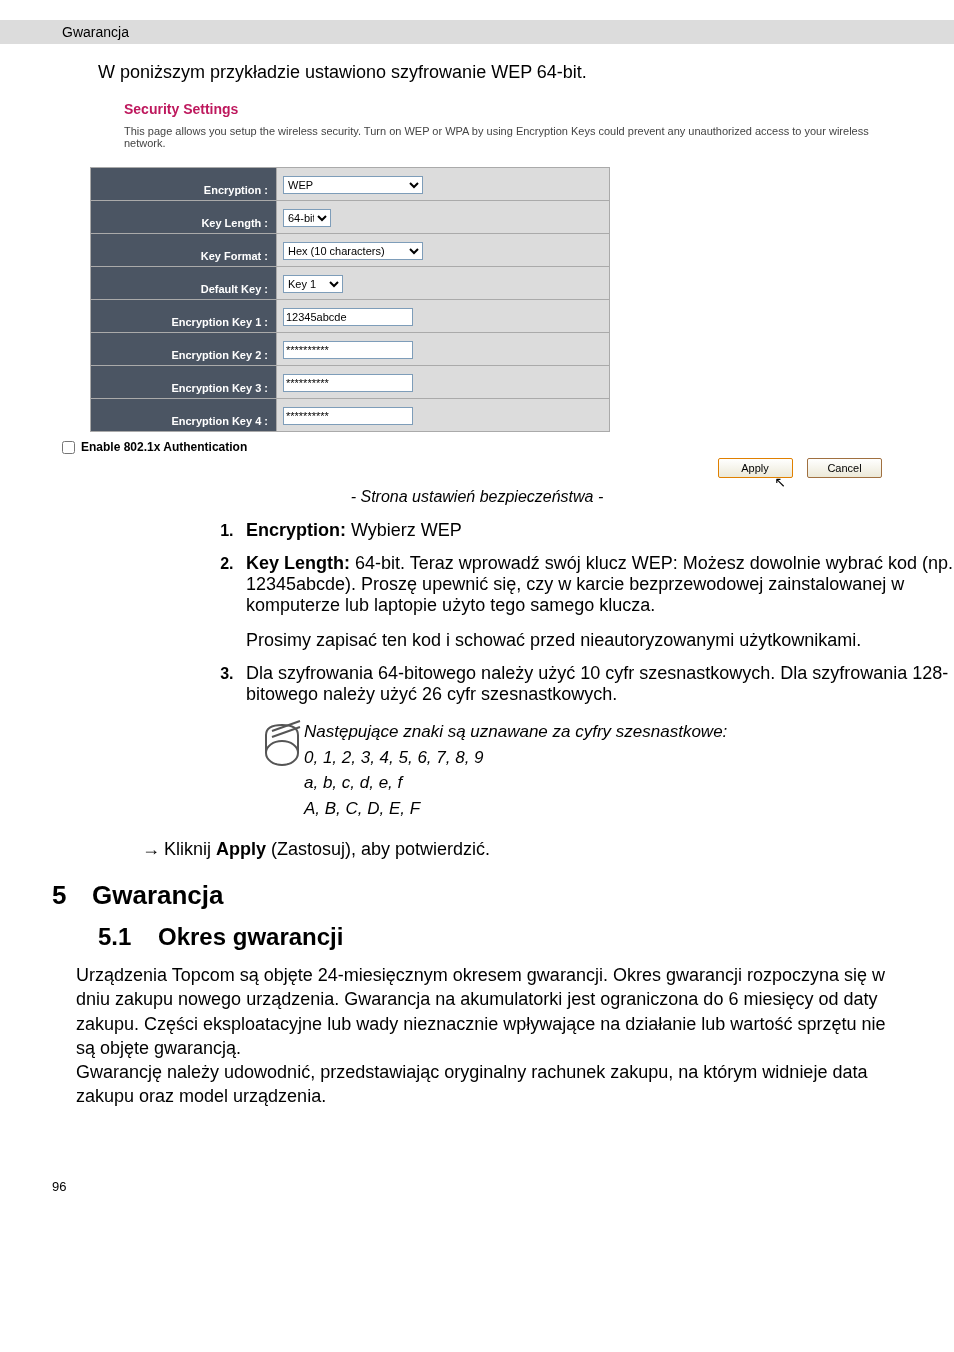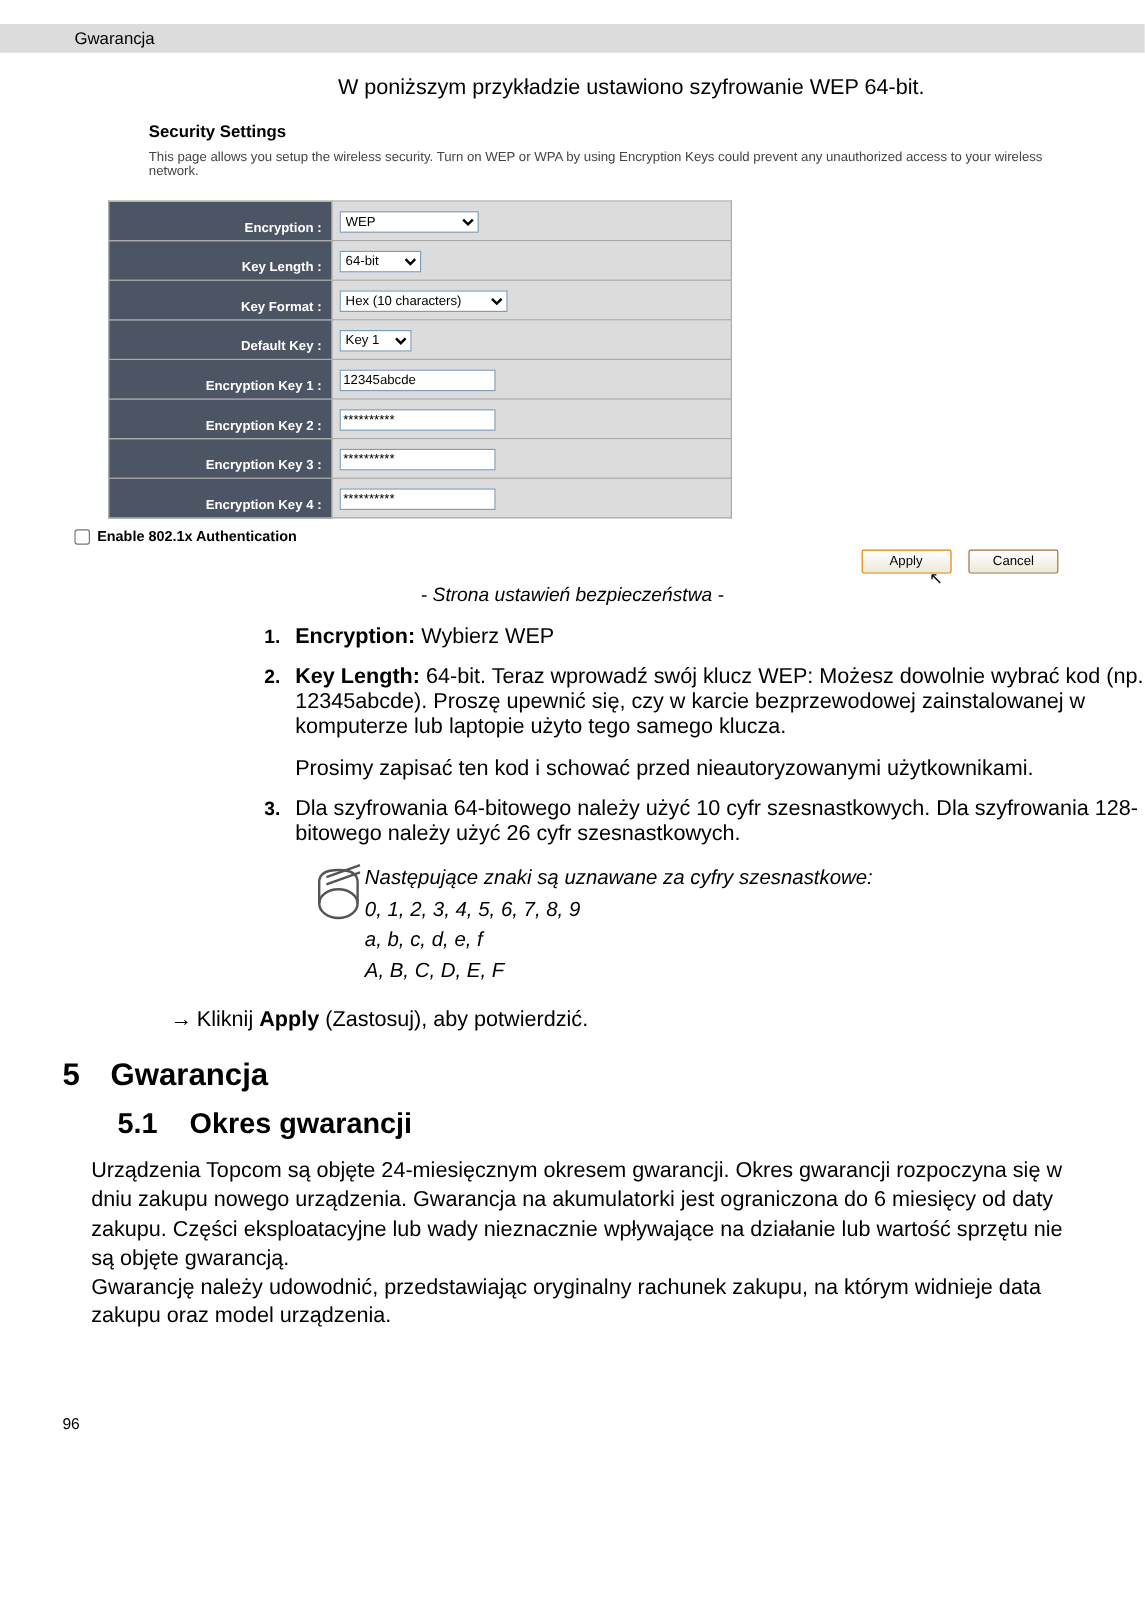--- a/index.html
+++ b/index.html
@@ -1,20 +1,20 @@
 <!DOCTYPE html>
 <html><head>
 <meta charset="utf-8">
 <style>
   * { box-sizing: border-box; margin: 0; padding: 0; }
   html, body { width: 954px; background: #fff; font-family: Arial, Helvetica, sans-serif; color: #000; }
   .page { width: 954px; padding: 20px 0 40px 0; }
   .header-bar { background: #dcdcdc; height: 24px; padding: 4px 0 0 62px; font-size: 14px; }
-  .intro { margin: 18px 0 18px 98px; font-size: 18px; text-align: center; }
-  .sec-settings { margin: 0 0 0 62px; font-weight: bold; color: #000000; font-family: Verdana, Arial, sans-serif; font-size: 14px; }
+  .intro { margin: 18px 0 18px 98px; font-size: 18px; }
+  .sec-settings { margin: 0 0 0 62px; font-weight: bold; color: #be185d; font-family: Verdana, Arial, sans-serif; font-size: 14px; }
   .sec-desc { margin: 8px 0 18px 62px; font-size: 11px; color: #444; font-family: Verdana, Arial, sans-serif; }
   .form-wrap { margin-left: 62px; width: 820px; }
   .form-table { border-collapse: collapse; width: 520px; margin-left: 28px; }
   .form-table td.lab { background: #4b5563; color: #fff; font-weight: bold; font-size: 11px; text-align: right; padding: 16px 8px 4px 4px; width: 186px; border: 1px solid #aaa; font-family: Verdana, Arial, sans-serif; }
   .form-table td.val { background: #dcdcdc; padding: 2px 6px; border: 1px solid #aaa; }
   .select { font-size: 11px; background: #fff; border: 1px solid #7e9db9; height: 18px; font-family: Verdana, Arial, sans-serif; }
   .textin { font-size: 11px; border: 1px solid #7e9db9; height: 18px; padding: 0 2px; width: 130px; font-family: Verdana, Arial, sans-serif; }
   .enable-row { margin: 8px 0 0 0; display: flex; align-items: center; gap: 6px; }
   .enable-row label { font-size: 12px; font-weight: bold; font-family: Verdana, Arial, sans-serif; }
   .btn-row { margin: 4px 0 0 0; text-align: right; width: 820px; position: relative; }
@@ -48,25 +48,25 @@
   <p class="intro">W poniższym przykładzie ustawiono szyfrowanie WEP 64-bit.</p>
 
   <div class="form-wrap">
     <div class="sec-settings">Security Settings</div>
     <div class="sec-desc">This page allows you setup the wireless security. Turn on WEP or WPA by using Encryption Keys could prevent any unauthorized access to your wireless network.</div>
 
     <table class="form-table">
       <tbody>
           <tr>
         <td class="lab">Encryption :</td>
-        <td class="val"><select class="select" style="width:116px"><option>WEP</option></select></td>
+        <td class="val"><select class="select" style="width:140px"><option>WEP</option></select></td>
       </tr>
       <tr>
         <td class="lab">Key Length :</td>
-        <td class="val"><select class="select" style="width:68px"><option>64-bit</option></select></td>
+        <td class="val"><select class="select" style="width:48px"><option>64-bit</option></select></td>
       </tr>
       <tr>
         <td class="lab">Key Format :</td>
         <td class="val"><select class="select" style="width:140px"><option>Hex (10 characters)</option></select></td>
       </tr>
       <tr>
         <td class="lab">Default Key :</td>
         <td class="val"><select class="select" style="width:60px"><option>Key 1</option></select></td>
       </tr>
       <tr>

